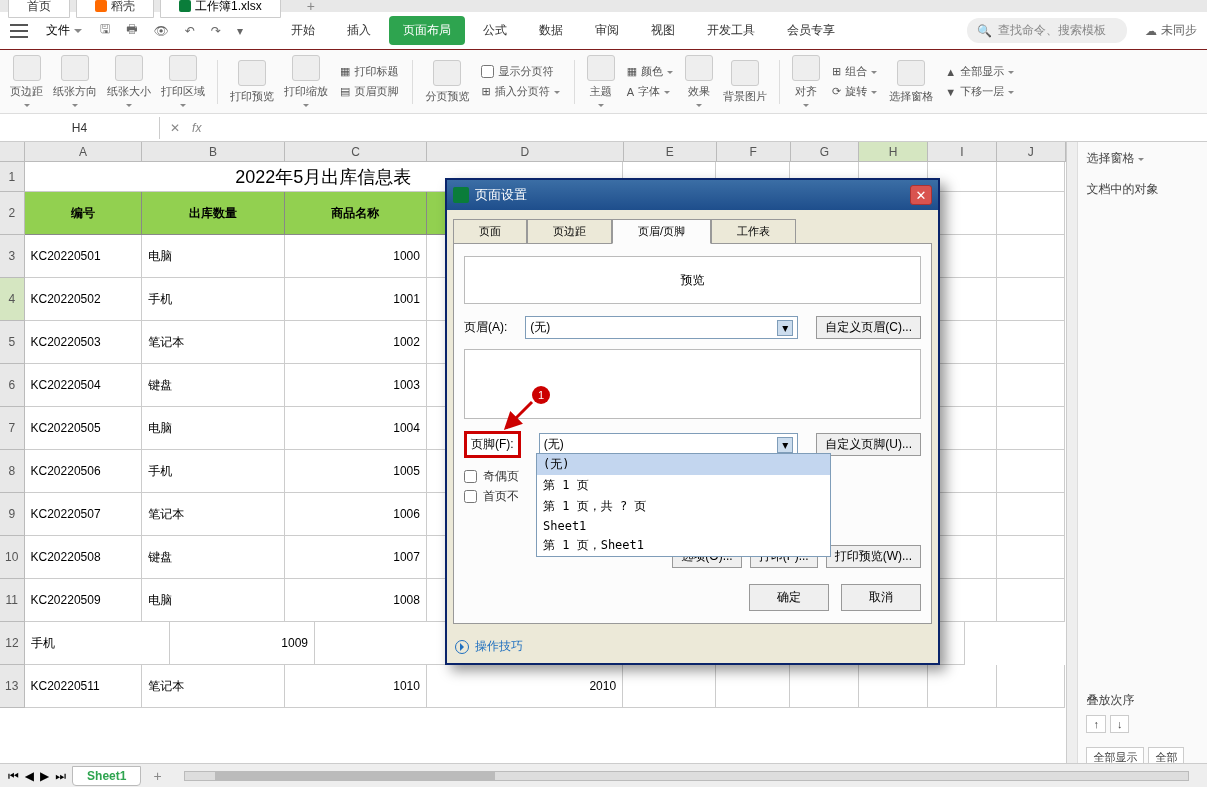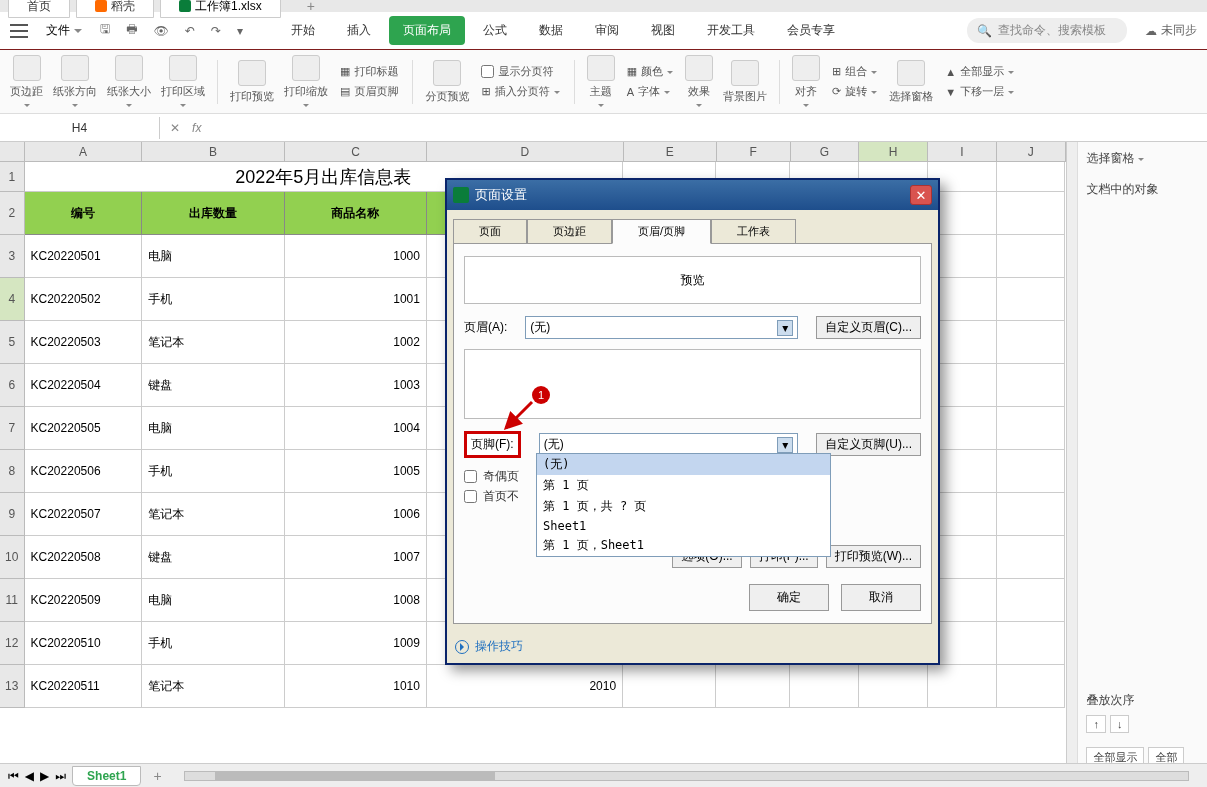--- a/index.html
+++ b/index.html
@@ -437,21 +437,20 @@
           <div class="cell colw-D num">2008</div>
           <div class="cell colw-E"></div>
           <div class="cell colw-F"></div>
           <div class="cell colw-G"></div>
           <div class="cell colw-H"></div>
           <div class="cell colw-I"></div>
           <div class="cell colw-J"></div>
         </div>
         <div class="grid-row">
           <div class="rowh">12</div>
-          <div class="cell colw-A">KC20220510</div>
           <div class="cell colw-B">手机</div>
           <div class="cell colw-C num">1009</div>
           <div class="cell colw-D num">2009</div>
           <div class="cell colw-E"></div>
           <div class="cell colw-F"></div>
           <div class="cell colw-G"></div>
           <div class="cell colw-H"></div>
           <div class="cell colw-I"></div>
           <div class="cell colw-J"></div>
         </div>

